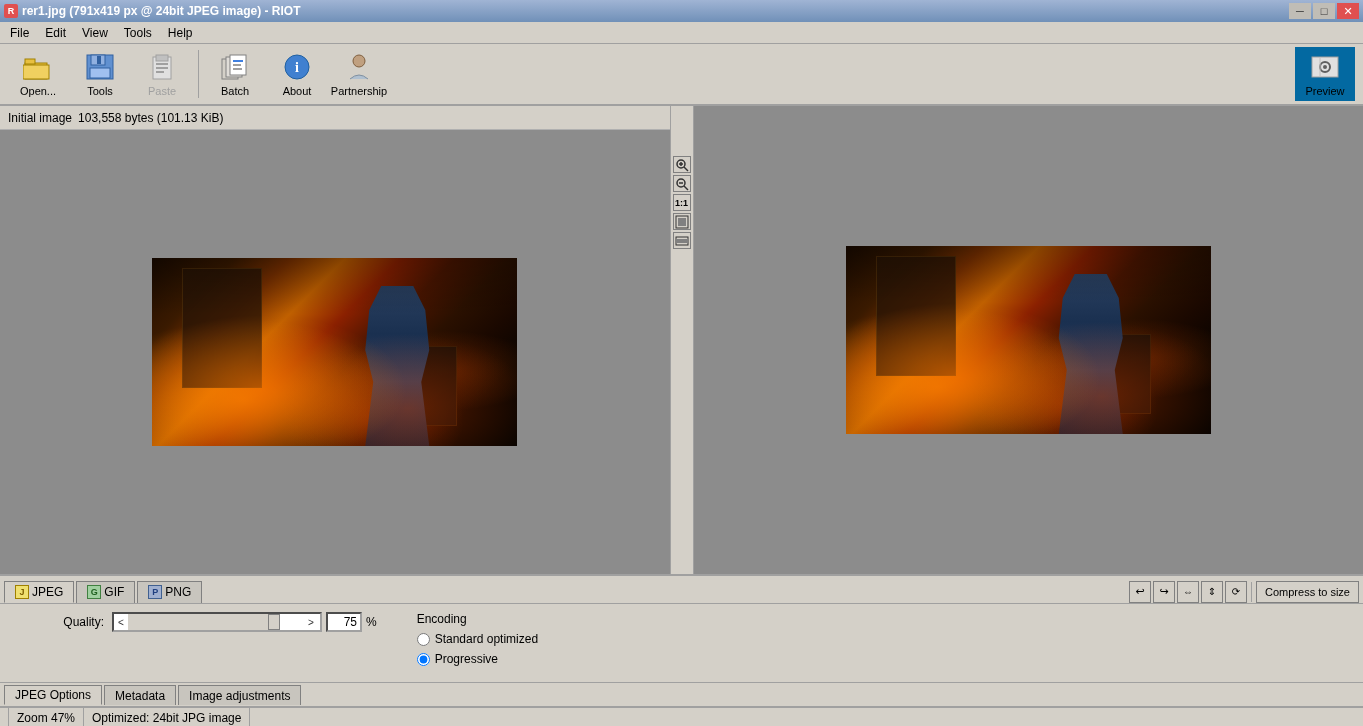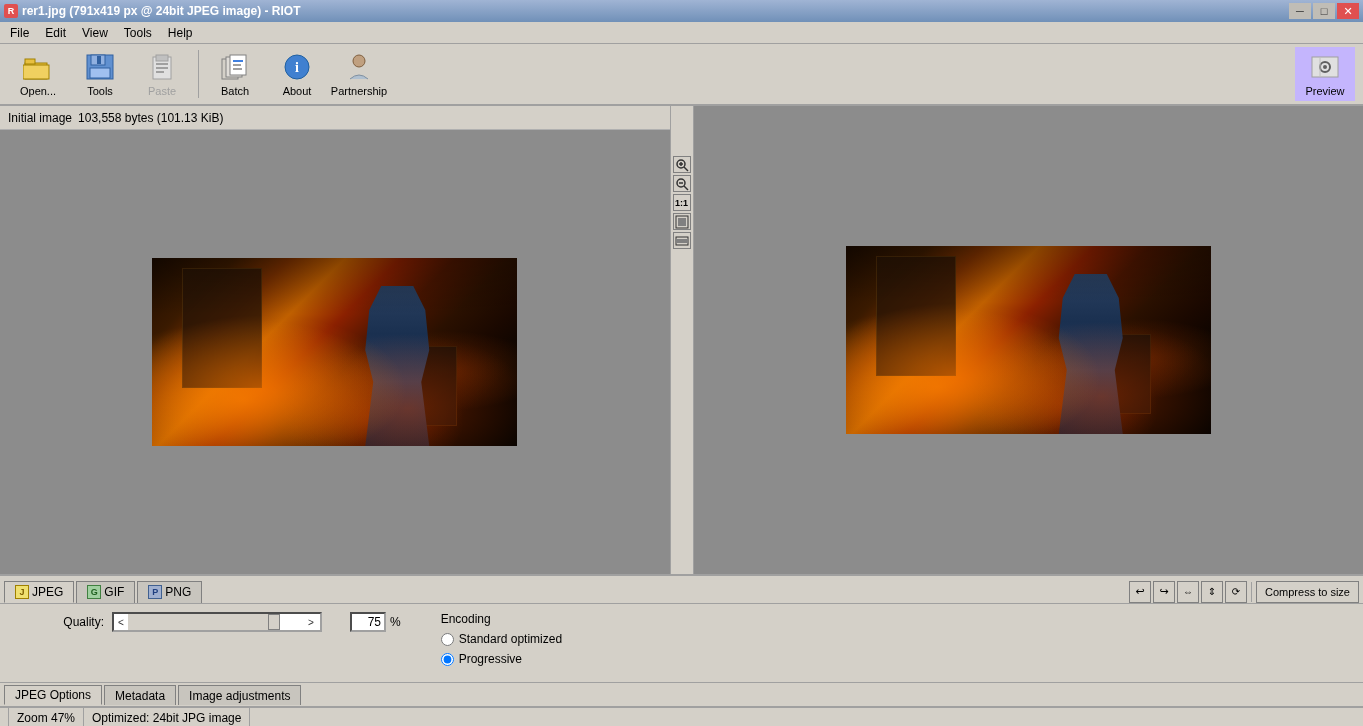--- a/index.html
+++ b/index.html
@@ -69,21 +69,21 @@
     .toolbar-icon { width: 32px; height: 32px; display: flex; align-items: center; justify-content: center; }
     .toolbar-separator { width: 1px; height: 48px; background: #a0a0a0; margin: 0 4px; }
     .preview-btn {
       margin-left: auto;
       display: flex;
       flex-direction: column;
       align-items: center;
       justify-content: center;
       width: 60px;
       height: 54px;
-      background: #c4b5fd;
+      background: #0369a1;
       border: 1px solid transparent;
       cursor: pointer;
       font-size: 11px;
       color: #000;
       gap: 2px;
     }
 
     
     .main-content {
       display: flex;
@@ -266,21 +266,21 @@
       top: 50%;
       transform: translateY(-50%);
     }
     .quality-value {
       width: 36px; height: 20px;
       background: white;
       border: 2px inset #a0a0a0;
       text-align: right;
       padding-right: 3px;
       font-size: 12px;
-      display: flex; align-items: center; justify-content: flex-end; margin-left: 24px;
+      display: flex; align-items: center; justify-content: flex-end;
     }
     .quality-pct { font-size: 12px; }
     .select-box {
       width: 160px; height: 22px;
       background: white;
       border: 2px inset #a0a0a0;
       font-size: 12px;
       padding: 1px 4px;
       cursor: pointer;
       appearance: none;

